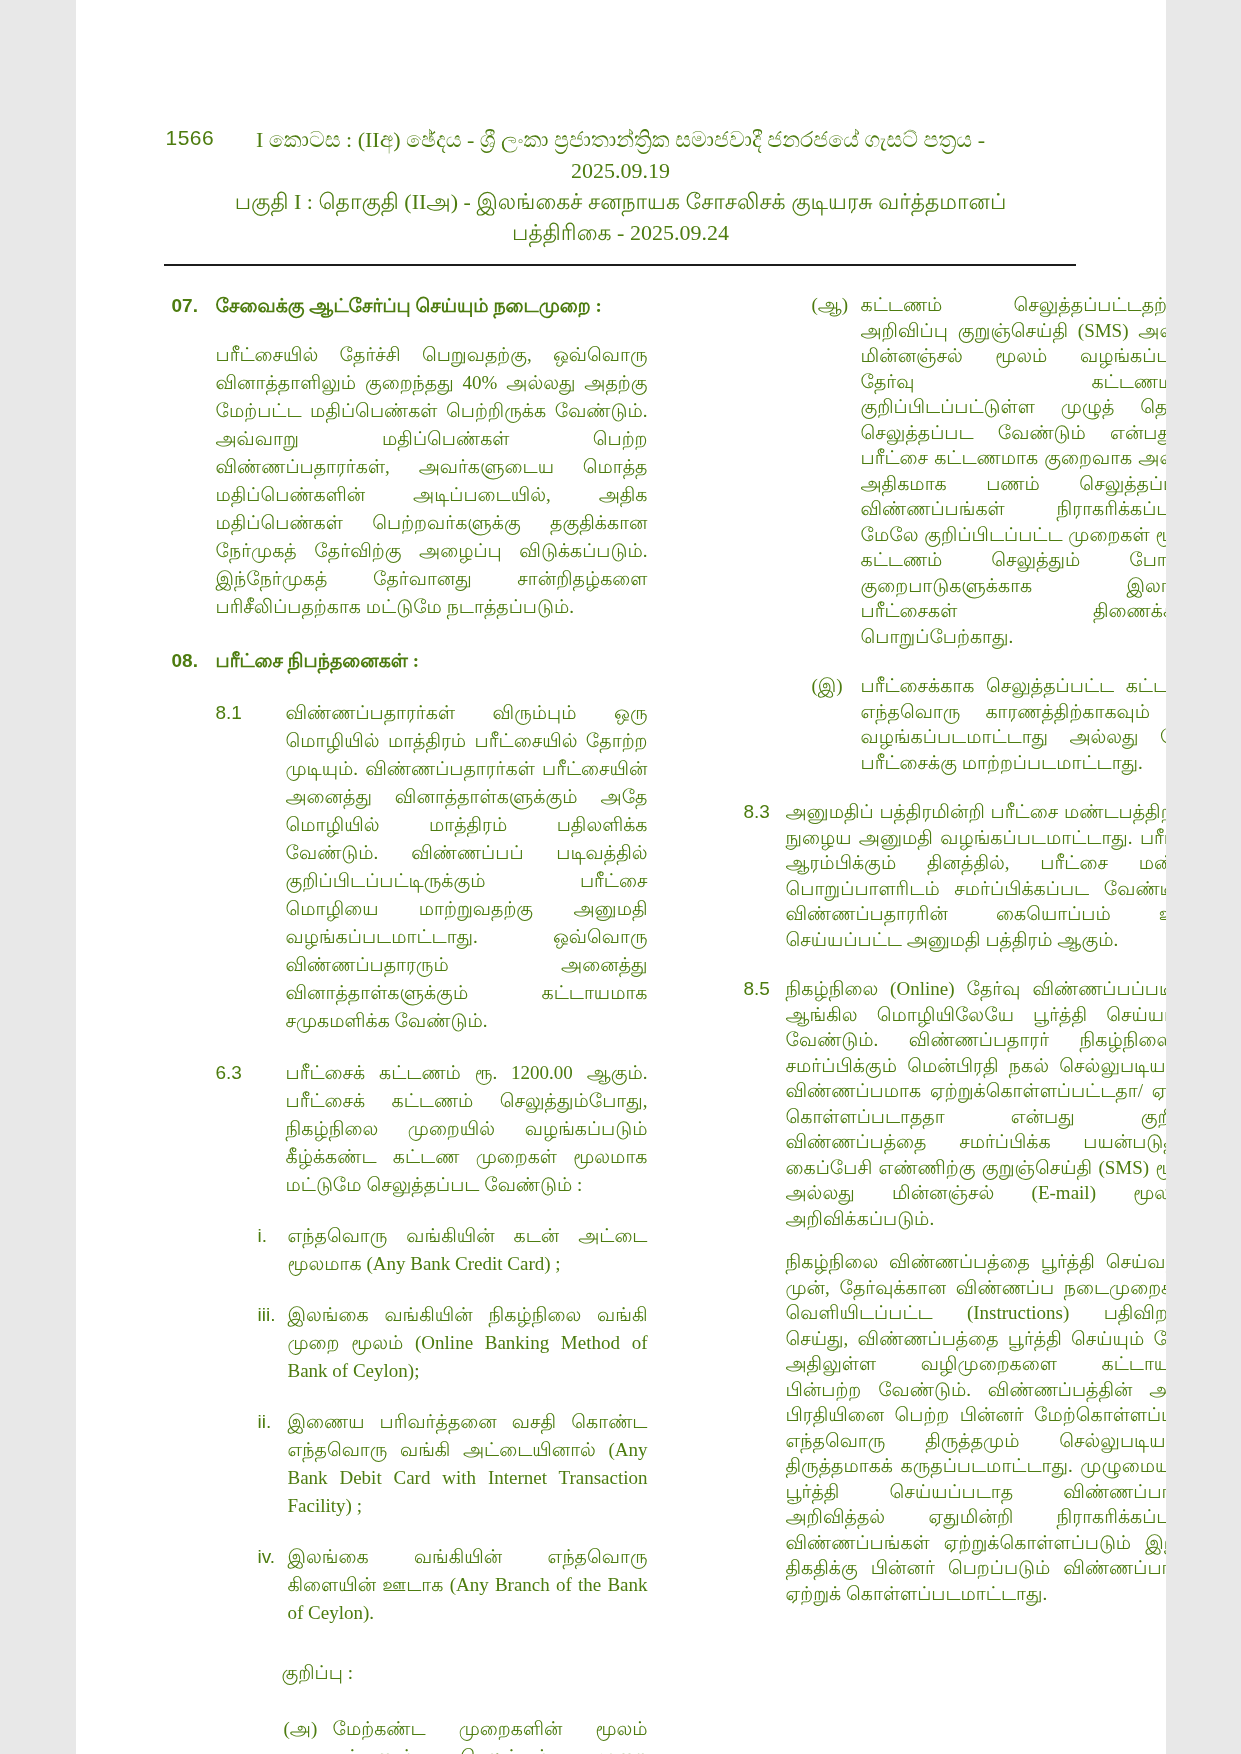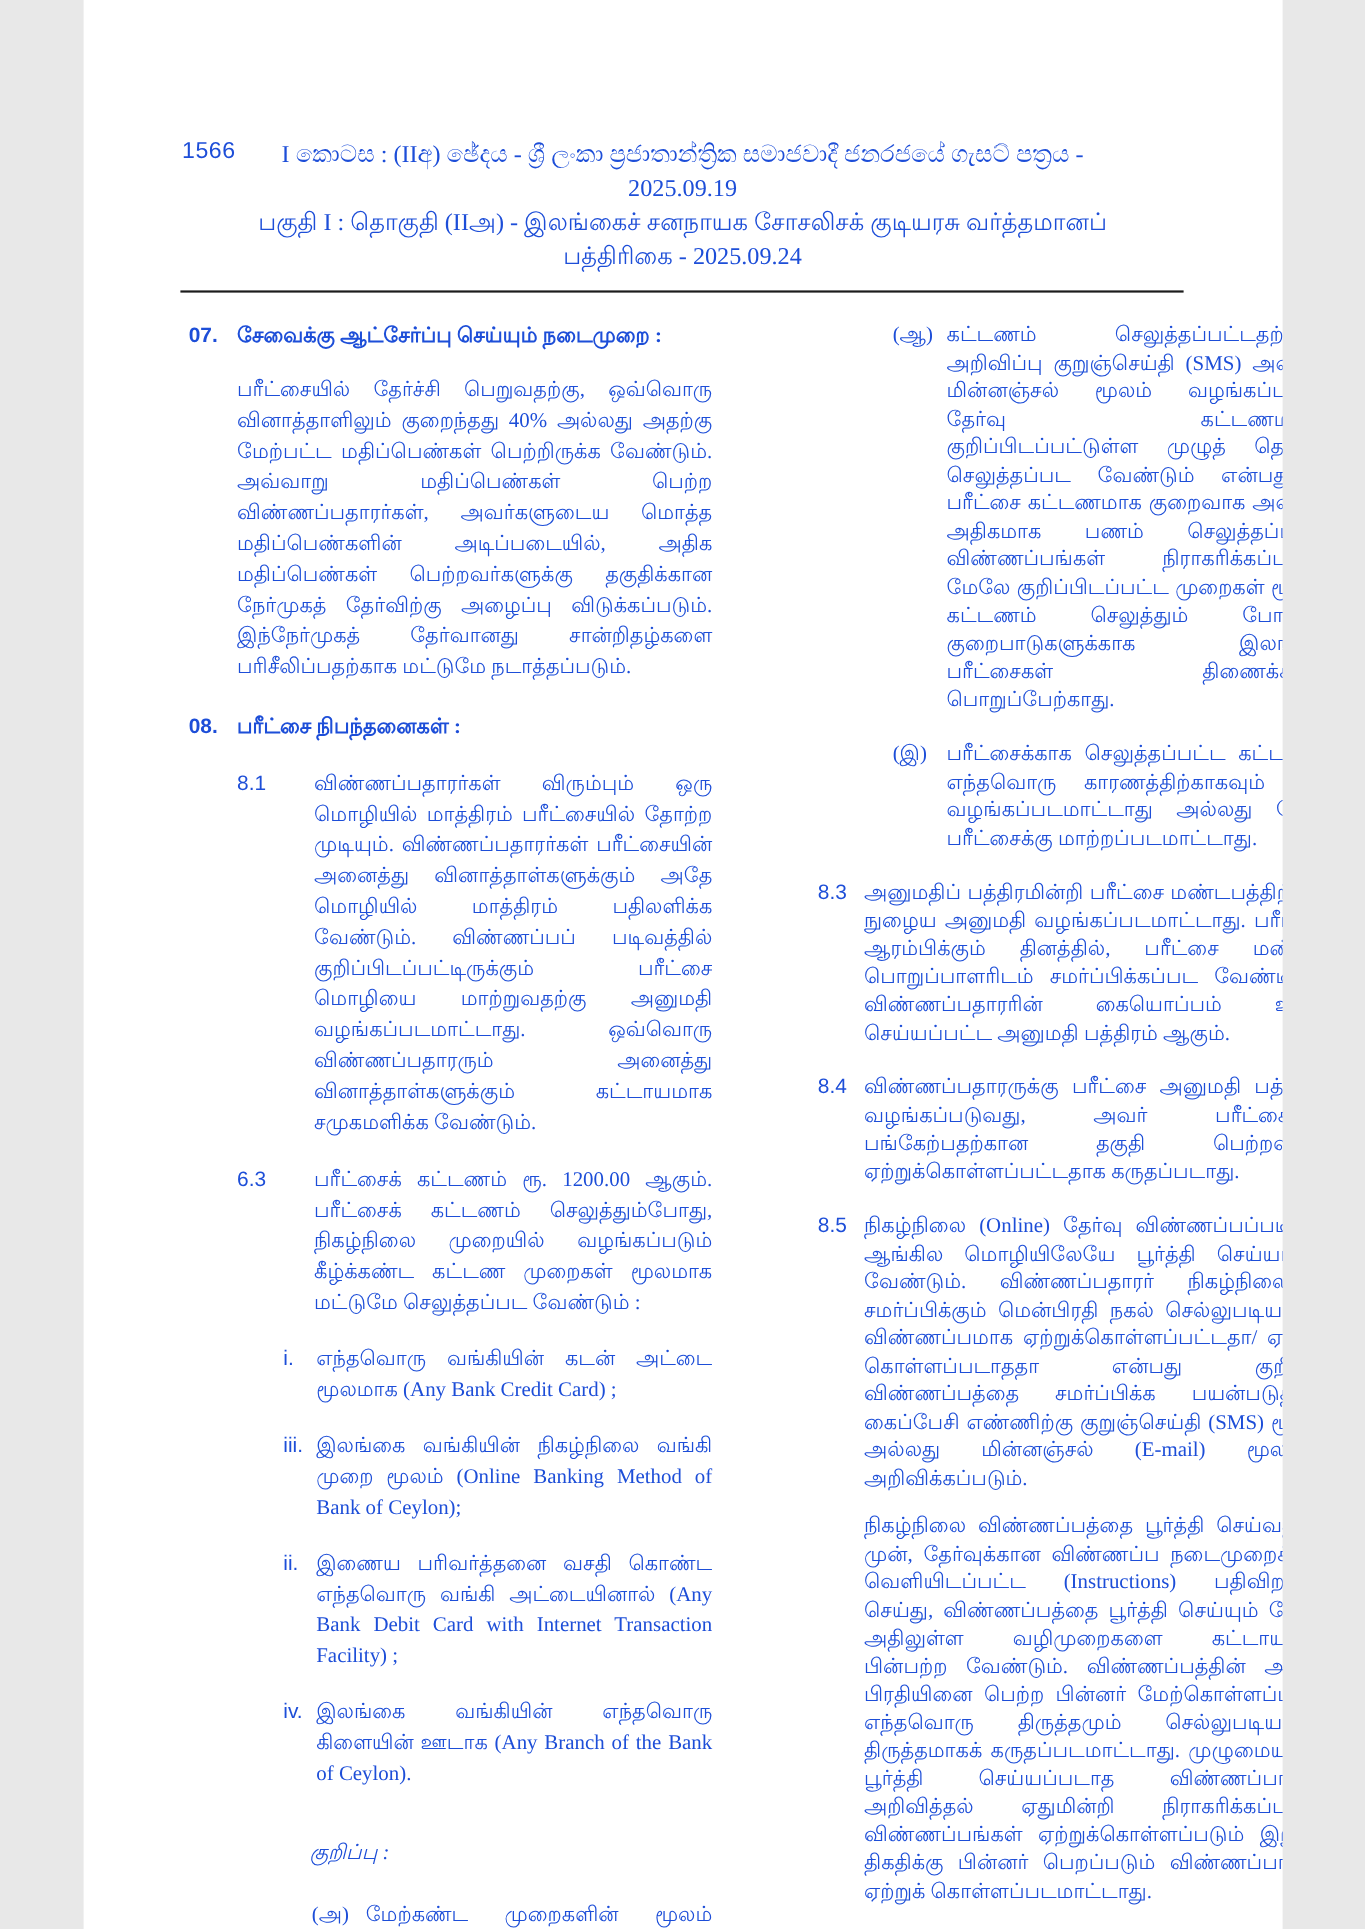--- a/index.html
+++ b/index.html
@@ -7,21 +7,21 @@
     padding: 0;
     background: #e8e8e8;
     font-family: "Liberation Serif", "DejaVu Serif", serif;
   }
   .page {
     position: relative;
     width: 1090px;
     height: 1754px;
     margin: 0 auto;
     background: #ffffff;
-    color: #1d4ed8;
+    color: #4d7c0f;
     overflow: hidden;
   }
   
   .header {
     position: relative;
     padding-top: 124px;
   }
   .page-number {
     position: absolute;
     left: 90px;
@@ -100,22 +100,21 @@
   }
   .roman-num {
     flex: none;
     width: 30px;
     font-family: "Liberation Sans", "DejaVu Sans", sans-serif;
   }
 
   
   .note-label {
     margin-left: 110px;
-    margin-top: 44px;
-    font-style: italic;
+    margin-top: 32px;
   }
   .note-item {
     display: flex;
     margin-top: 28px;
   }
   .col-left .note-item  { margin-left: 112px; }
   .col-right .note-item { margin-left: 80px; margin-top: 0; }
   .note-item + .note-item { margin-top: 24px; }
   .note-marker {
     flex: none;
@@ -201,24 +200,20 @@
       <div class="note-item">
         <span class="note-marker">(இ)</span>
         <p class="sub-text">பரீட்சைக்காக செலுத்தப்பட்ட கட்டணம் எந்தவொரு காரணத்திற்காகவும் மீள வழங்கப்படமாட்டாது அல்லது வேறு பரீட்சைக்கு மாற்றப்படமாட்டாது.</p>
       </div>
 
       <div class="sub-item">
         <span class="sub-num">8.3</span>
         <p class="sub-text">அனுமதிப் பத்திரமின்றி பரீட்சை மண்டபத்திற்குள் நுழைய அனுமதி வழங்கப்படமாட்டாது. பரீட்சை ஆரம்பிக்கும் தினத்தில், பரீட்சை மண்டப பொறுப்பாளரிடம் சமர்ப்பிக்கப்பட வேண்டியது விண்ணப்பதாரரின் கையொப்பம் உறுதி செய்யப்பட்ட அனுமதி பத்திரம் ஆகும்.</p>
       </div>
 
-      <div class="sub-item">
-        <span class="sub-num">8.4</span>
-        <p class="sub-text">விண்ணப்பதாரருக்கு பரீட்சை அனுமதி பத்திரம் வழங்கப்படுவது, அவர் பரீட்சையில் பங்கேற்பதற்கான தகுதி பெற்றவராக ஏற்றுக்கொள்ளப்பட்டதாக கருதப்படாது.</p>
-      </div>
 
       <div class="sub-item">
         <span class="sub-num">8.5</span>
         <p class="sub-text">நிகழ்நிலை (Online) தேர்வு விண்ணப்பப்படிவம் ஆங்கில மொழியிலேயே பூர்த்தி செய்யப்பட வேண்டும். விண்ணப்பதாரர் நிகழ்நிலையில் சமர்ப்பிக்கும் மென்பிரதி நகல் செல்லுபடியாகும் விண்ணப்பமாக ஏற்றுக்கொள்ளப்பட்டதா/ ஏற்றுக் கொள்ளப்படாததா என்பது குறித்து, விண்ணப்பத்தை சமர்ப்பிக்க பயன்படுத்திய கைப்பேசி எண்ணிற்கு குறுஞ்செய்தி (SMS) மூலம் அல்லது மின்னஞ்சல் (E-mail) மூலமாக அறிவிக்கப்படும்.</p>
       </div>
 
       <p class="sub-cont">நிகழ்நிலை விண்ணப்பத்தை பூர்த்தி செய்வதற்கு முன், தேர்வுக்கான விண்ணப்ப நடைமுறைக்காக வெளியிடப்பட்ட (Instructions) பதிவிறக்கம் செய்து, விண்ணப்பத்தை பூர்த்தி செய்யும் போது அதிலுள்ள வழிமுறைகளை கட்டாயமாக பின்பற்ற வேண்டும். விண்ணப்பத்தின் அச்சுப் பிரதியினை பெற்ற பின்னர் மேற்கொள்ளப்படும் எந்தவொரு திருத்தமும் செல்லுபடியாகும் திருத்தமாகக் கருதப்படமாட்டாது. முழுமையாகப் பூர்த்தி செய்யப்படாத விண்ணப்பங்கள் அறிவித்தல் ஏதுமின்றி நிராகரிக்கப்படும். விண்ணப்பங்கள் ஏற்றுக்கொள்ளப்படும் இறுதித் திகதிக்கு பின்னர் பெறப்படும் விண்ணப்பங்கள் ஏற்றுக் கொள்ளப்படமாட்டாது.</p>
 
     </section>
 

